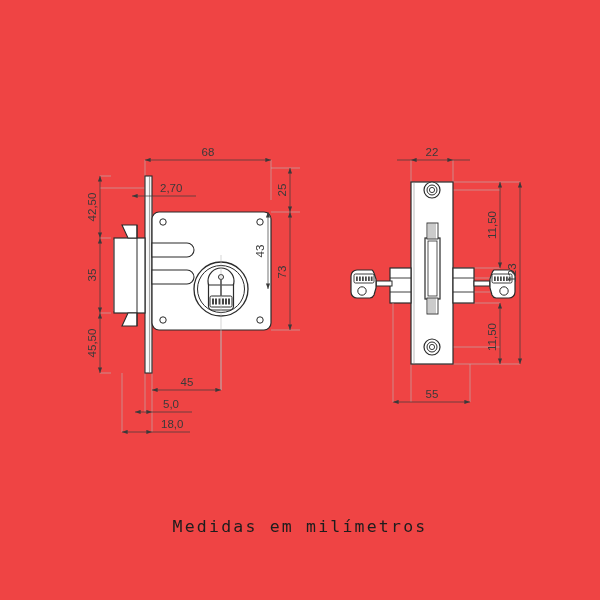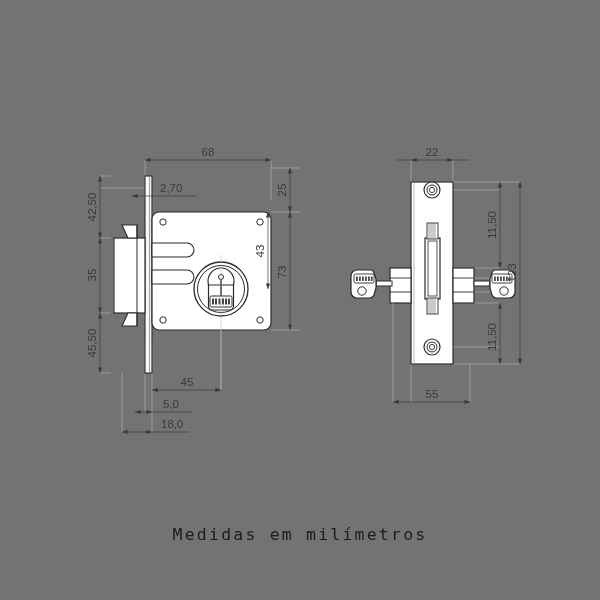--- a/index.html
+++ b/index.html
@@ -1,28 +1,27 @@
 <!DOCTYPE html>
 <html><head>
 <meta charset="utf-8">
 <style>
   html,body{margin:0;padding:0;background:#ffffff;}
   body{
     width:600px;height:600px;overflow:hidden;
     font-family:"Liberation Sans",sans-serif;
     color:#1a1a1a;
   }
-  #stage{position:relative;width:600px;height:600px;background:#737373;}
+  #stage{position:relative;width:600px;height:600px;background:#ef4444;}
   svg#drawing{position:absolute;left:0;top:0;width:600px;height:600px;display:block;}
   .caption{
     position:absolute;left:0;top:517px;width:600px;text-align:center;
     font-family:"DejaVu Sans Mono","Liberation Mono",monospace;
     font-size:16.5px;letter-spacing:2.2px;color:#1d1d1d;
     white-space:nowrap;
-    margin-top:8px;
   }
   
   text.dim{
     font-family:"Liberation Sans",sans-serif;
     font-size:11.5px;
     fill:#3a3a3a;
   }
 </style>
 </head>
 <body>

